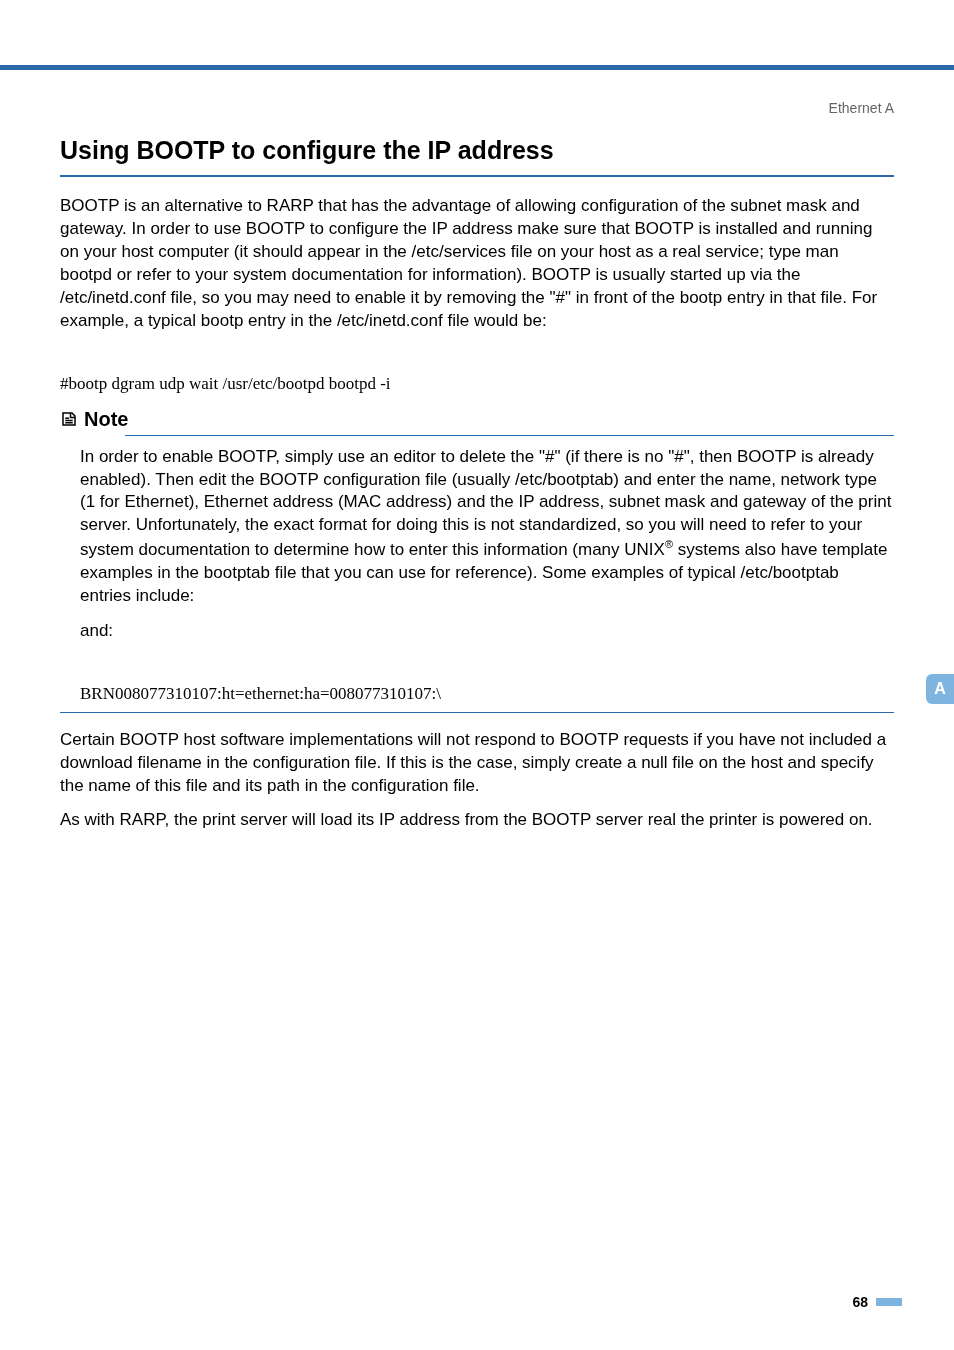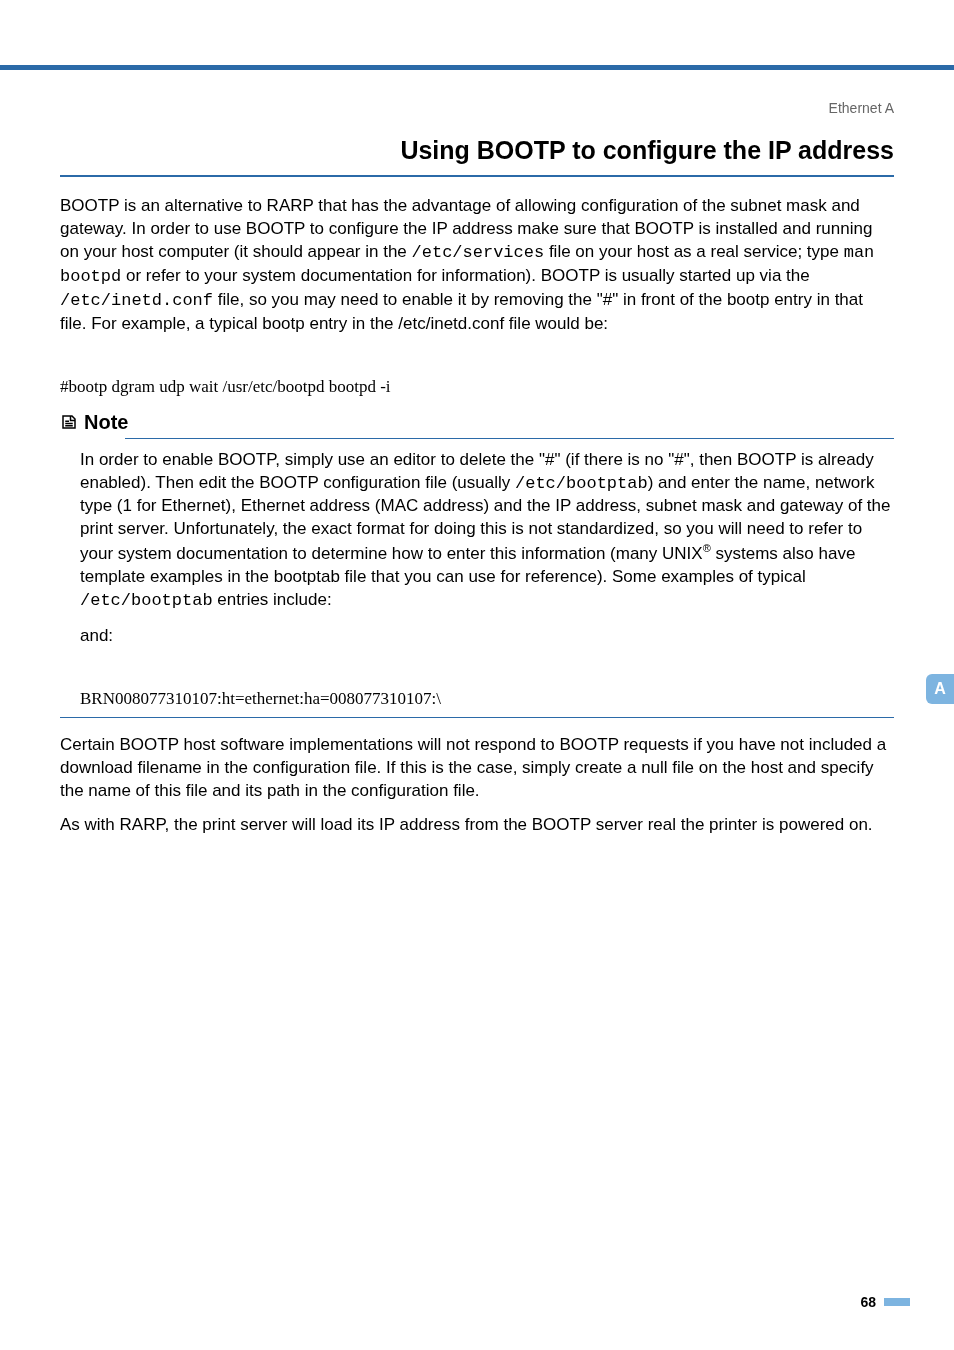--- a/index.html
+++ b/index.html
@@ -1,34 +1,34 @@
 <!DOCTYPE html>
 <html><head>
 <meta charset="utf-8">
 <style>
   * { margin: 0; padding: 0; box-sizing: border-box; }
   body { width: 954px; height: 1350px; font-family: Arial, Helvetica, sans-serif; color: #000; position: relative; background: #fff; }
   .topbar { height: 70px; background: #fff; border-bottom: 5px solid #2b6aa8; }
   .content { padding: 30px 60px 0 60px; }
   .crumb { text-align: right; font-size: 14px; color: #666; margin-bottom: 20px; }
-  h2.section { font-size: 25px; font-weight: bold; margin-bottom: 10px; text-align: right; }
+  h2.section { font-size: 25px; font-weight: bold; margin-bottom: 10px; }
   .rule { border-bottom: 2px solid #2b6aa8; margin-bottom: 18px; }
   p.body { font-size: 17px; line-height: 1.35; margin-bottom: 12px; }
-  .mono { font-family: Liberation Mono, monospace; }
+  .mono { font-family: Liberation Sans, sans-serif; }
   .codeblk { font-family: Liberation Serif, serif; font-size: 17px; line-height: 1.35; margin-bottom: 12px; white-space: pre-wrap; margin-top: 40px; }
   .noteblock { margin: 10px 0 0 0; }
   .notehead { display: flex; align-items: center; gap: 6px; margin-bottom: 4px; }
   .notehead .icon { width: 18px; height: 18px; }
   .notehead .lbl { font-weight: bold; font-size: 20px; }
   .noteline { border-top: 1px solid #2b6aa8; margin-left: 65px; margin-bottom: 10px; }
   .noteinner { padding-left: 20px; }
   .noteend { border-top: 1px solid #2b6aa8; margin: 6px 0 16px 0; }
   sup { font-size: 11px; vertical-align: super; }
   .sidetab { position: absolute; right: 0; top: 674px; width: 28px; height: 30px; background: #7db4e0; border-radius: 6px 0 0 6px; color: #fff; font-weight: bold; text-align: center; line-height: 30px; font-size: 16px; }
-  .footer { position: absolute; right: 44px; bottom: 40px; display: flex; align-items: center; gap: 8px; }
+  .footer { position: absolute; right: 52px; bottom: 40px; display: flex; align-items: center; gap: 8px; }
   .footer .pnum { font-weight: bold; font-size: 14px; }
   .footer .bar { width: 26px; height: 8px; background: #7db4e0; }
 </style>
 </head>
 <body>
 
 <div class="topbar"></div>
 
 <div class="content">
   <div class="crumb">Ethernet A</div>

